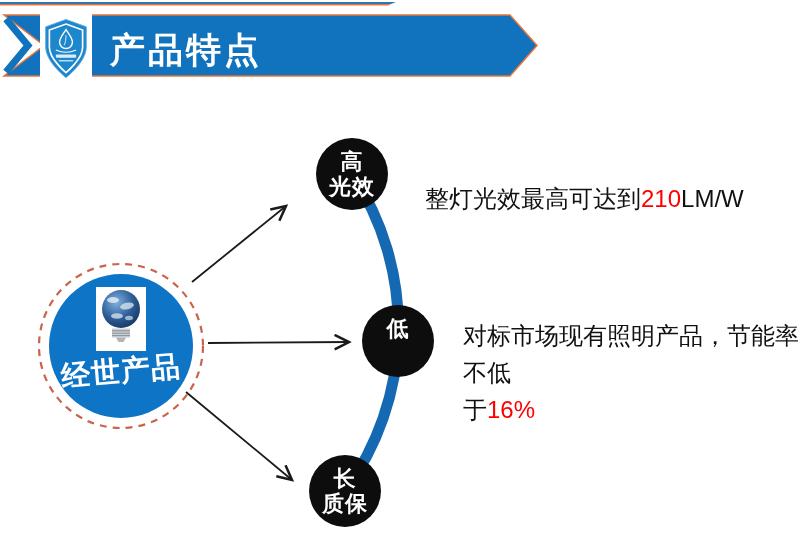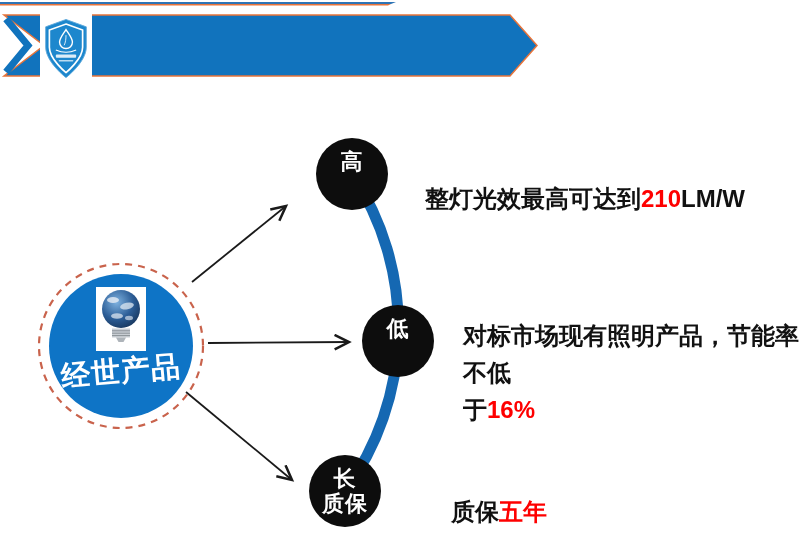--- a/index.html
+++ b/index.html
@@ -30,21 +30,21 @@
     display:flex;align-items:flex-start;justify-content:center;
   }
   .node-label{
     position:absolute;width:120px;text-align:center;color:#ffffff;
     font-size:22px;font-weight:bold;line-height:25px;letter-spacing:1px;
   }
   .node-label.n1{left:292px;top:149px;}
   .node-label.n2{left:338px;top:316px;}
   .node-label.n3{left:285px;top:466px;}
   .desc{
-    position:absolute;color:#111111;font-size:24px;font-weight:bold;
+    position:absolute;color:#111111;font-size:24px;font-weight:normal;
     line-height:37px;white-space:nowrap;
   }
   .desc.d1{left:425px;top:180px;}
   .desc.d2{left:463px;top:317px;white-space:normal;width:340px;}
   .desc.d3{left:451px;top:493px;}
   .red{color:#fe0000;}
 </style>
 </head>
 <body>
 
@@ -65,20 +65,21 @@
       <path d="M26,3 L48,11 V33 C48,49 26,66 26,66 C26,66 4,49 4,33 V11 Z" fill="#1d87cd" stroke="#5fa9db" stroke-width="1"></path>
       <path d="M26,8 L44,14.5 V33 C44,46 26,60.5 26,60.5 C26,60.5 8,46 8,33 V14.5 Z" fill="none" stroke="#ffffff" stroke-width="1.8"></path>
       <path d="M26,14 C30,20 33,23.5 33,27.5 A7,7 0 1 1 19,27.5 C19,23.5 22,20 26,14 Z" fill="none" stroke="#ffffff" stroke-width="1.5"></path>
       <path d="M26,20 C26,24 25.5,28 24,31" fill="none" stroke="#ffffff" stroke-width="0.9"></path>
       <path d="M15,36 Q26,41 37,36" fill="none" stroke="#ffffff" stroke-width="1.1"></path>
       <rect x="15" y="41" width="22" height="3.4" rx="1" fill="#ffffff" opacity="0.85"></rect>
       <rect x="18" y="47" width="16" height="1.6" rx="0.8" fill="#ffffff" opacity="0.7"></rect>
     </svg>
   </div>
 
+  <div class="page-title">产品特点</div>
 
   <svg class="abs" style="left:0;top:90px;" width="800" height="459" viewBox="0 90 800 459">
     <defs>
       <marker id="ah" markerWidth="11" markerHeight="10" refX="8.5" refY="4.5" orient="auto">
         <path d="M0.5,0.5 L8.5,4.5 L0.5,8.5" fill="none" stroke="#1a1a1a" stroke-width="1.4"></path>
       </marker>
       <radialGradient id="earth" cx="38%" cy="32%" r="80%">
         <stop offset="0%" stop-color="#7fb2e0"></stop>
         <stop offset="55%" stop-color="#2c5d96"></stop>
         <stop offset="100%" stop-color="#142f52"></stop>
@@ -112,35 +113,33 @@
       <line x1="16" y1="46.2" x2="34" y2="46.2" stroke="#8b9197" stroke-width="1"></line>
       <line x1="16" y1="48.6" x2="34" y2="48.6" stroke="#8b9197" stroke-width="1"></line>
       <path d="M20,50.5 h10 l-2.5,4.5 h-5 Z" fill="#aeb4ba"></path>
     </svg>
   </div>
 
   <div class="center-label">经世产品</div>
 
   <div class="node-label n1">
     <div>高</div>
+    <div>光效</div>
   </div>
   <div class="node-label n2">
     <div>低</div>
   </div>
   <div class="node-label n3">
     <div>长</div>
     <div>质保</div>
   </div>
 
   <div class="desc d1">
     <span>整灯光效最高可达到</span><span class="red">210</span><span>LM/W</span>
   </div>
 
   <div class="desc d2">
     <div><span>对标市场现有照明产品，节能率不低</span></div>
     <div><span>于</span><span class="red">16%</span></div>
   </div>
 
-  <div class="desc d3">
-    <span>质保</span><span class="red">五年</span>
-  </div>
 
 </div>
 
 </body></html>

